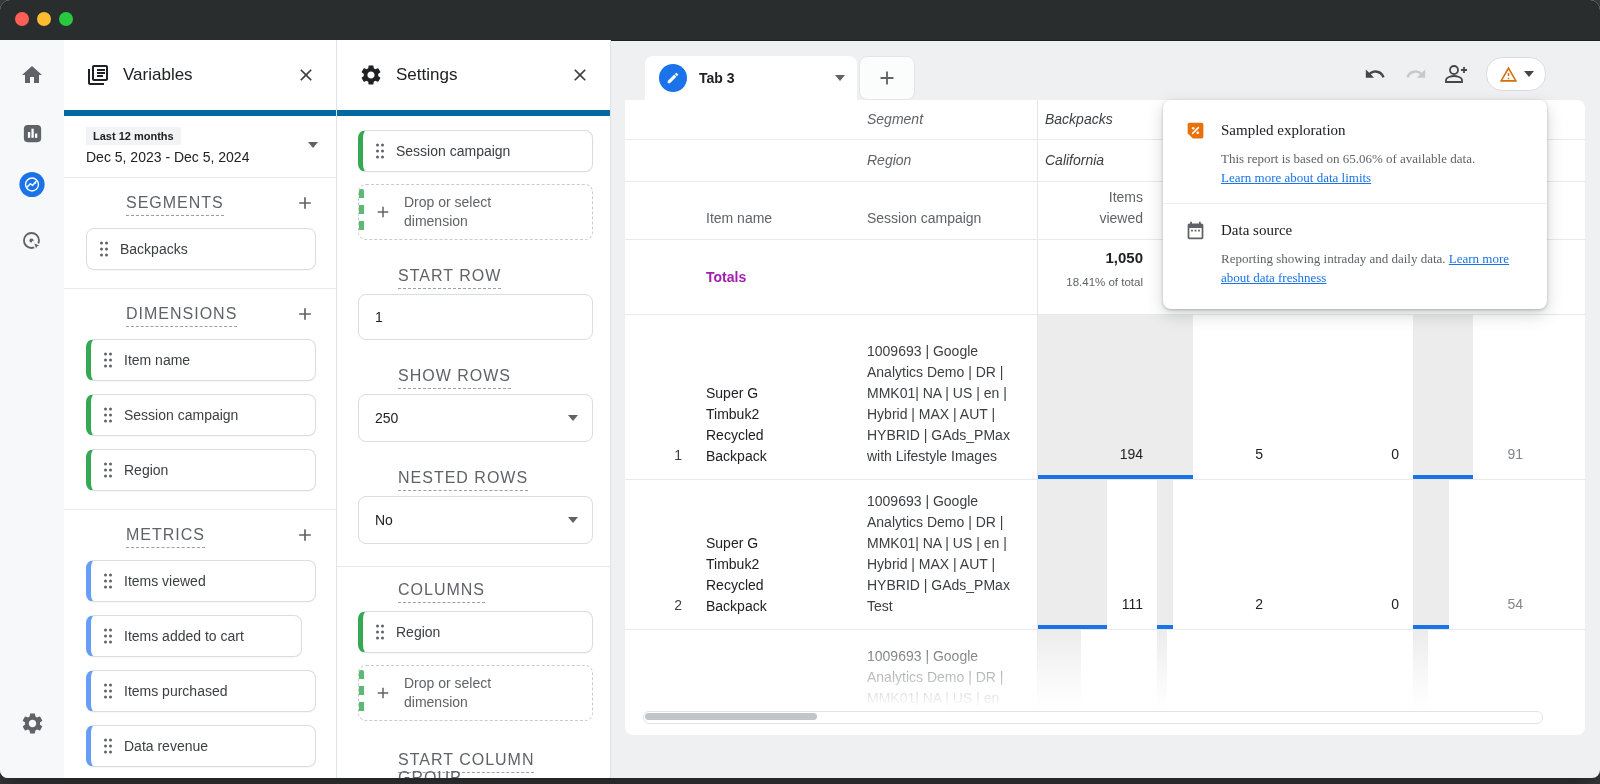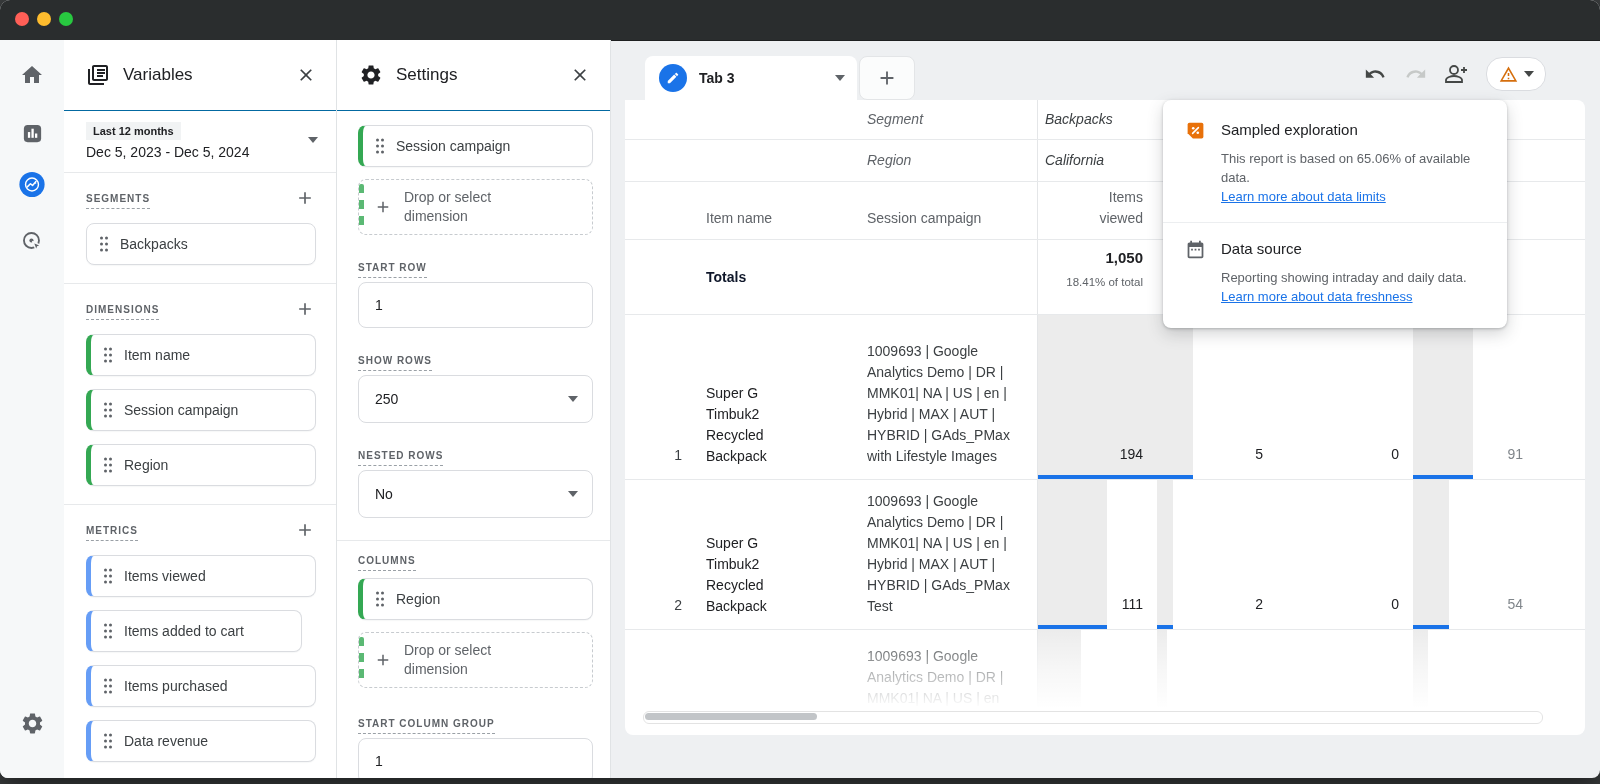--- a/index.html
+++ b/index.html
@@ -9,27 +9,27 @@
   .tl{position:absolute;top:12px;width:14px;height:14px;border-radius:50%;}
   .tl.red{left:15px;background:#ff5f57;}
   .tl.yellow{left:37px;background:#febc2e;}
   .tl.green{left:59px;background:#28c840;}
   .app{position:absolute;left:0;top:40px;right:0;bottom:0;}
   
   .rail{position:absolute;left:0;top:0;bottom:0;width:64px;background:#f6f8f9;border-right:1px solid #e8eaec;}
   .rail .ric{position:absolute;left:50%;transform:translateX(-50%);width:26px;height:26px;display:flex;align-items:center;justify-content:center;cursor:pointer;}
   
   .panel{position:absolute;top:0;bottom:0;background:#fff;border-right:1px solid #e0e3e5;overflow:hidden;}
-  .panel-head{height:70px;display:flex;align-items:center;padding:0 18px 0 22px;border-bottom:1px solid #0369a1;}
+  .panel-head{height:70px;display:flex;align-items:center;padding:0 18px 0 22px;border-bottom:6px solid #0369a1;}
   .panel-title{font-size:17px;color:#202124;margin-left:13px;flex:1;}
   .xbtn{width:24px;height:24px;display:flex;align-items:center;justify-content:center;cursor:pointer;}
   .sec{padding:14px 20px 18px 22px;border-bottom:1px solid #e7e9eb;}
   .sec.last{border-bottom:none;}
   .seclabel-row{display:flex;align-items:center;justify-content:space-between;margin-bottom:14px;}
-  .dlabel{font-size:10px;letter-spacing:1px;color:#5f6368;font-weight:bold;}
+  .dlabel{font-size:16px;letter-spacing:1px;color:#5f6368;font-weight:normal;margin-left:40px;}
   .dlabel span{border-bottom:1px dashed #9aa0a6;padding-bottom:4px;}
   .plus-sm{width:22px;height:22px;display:flex;align-items:center;justify-content:center;cursor:pointer;}
   .chip{position:relative;display:flex;align-items:center;gap:11px;min-height:40px;background:#fff;border:1px solid #dadce0;border-radius:8px;padding:0 10px 0 12px;font-size:14px;color:#3c4043;margin-bottom:13px;cursor:grab;box-shadow:0 1px 1px rgba(60,64,67,.04);}
   .chip:last-child{margin-bottom:0;}
   .chip.dim{border-left:5px solid #34a853;}
   .chip.met{border-left:5px solid #669df6;}
   .chip .lbl{line-height:19px;padding:6px 0;}
   
   .dateblock{padding:10px 16px 12px 22px;border-bottom:1px solid #e7e9eb;position:relative;cursor:pointer;}
   .datepreset{display:inline-block;background:#f1f3f4;border-radius:0;padding:3px 7px;font-size:11px;font-weight:bold;color:#202124;}
@@ -84,21 +84,21 @@
   .tot-sub{font-size:11.5px;color:#5f6368;margin-top:4px;}
   .r1{height:165px;}
   .r2{height:150px;}
   .r3{height:83px;border-bottom:none;}
   .r3 .c{align-items:flex-start;}
   .r3 .c-camp{padding-top:16px;}
   .fade{position:absolute;left:0;top:530px;height:85px;width:100%;background:linear-gradient(to bottom,rgba(255,255,255,0) 0%,rgba(255,255,255,.55) 45%,#ffffff 92%);pointer-events:none;z-index:3;}
   .hscroll{position:absolute;left:18px;right:42px;bottom:11px;height:11px;background:#fff;border:1px solid #e3e3e3;border-radius:6px;z-index:4;}
   .hthumb{position:absolute;left:1px;top:1px;width:172px;height:7px;background:#c2c5c8;border-radius:4px;cursor:pointer;}
   
-  .popup{position:absolute;left:538px;top:60px;width:344px;background:#fff;border-radius:8px;box-shadow:0 1px 3px rgba(60,64,67,.3),0 6px 16px rgba(60,64,67,.22);z-index:10;padding:20px 22px 22px 22px;box-sizing:border-box;}
+  .popup{position:absolute;left:538px;top:60px;width:384px;background:#fff;border-radius:8px;box-shadow:0 1px 3px rgba(60,64,67,.3),0 6px 16px rgba(60,64,67,.22);z-index:10;padding:20px 22px 22px 22px;box-sizing:border-box;font-family:Liberation Serif, serif;}
   .pblock{display:flex;gap:15px;}
   .pbody{flex:1;}
   .ptitle{font-size:15px;color:#202124;font-weight:500;line-height:20px;}
   .ptext{font-size:13px;color:#5f6368;line-height:19px;margin-top:9px;}
   .plink{color:#1a73e8;text-decoration:underline;cursor:pointer;}
   .pdiv{border-top:1px solid #eceef0;margin:16px -22px 16px -22px;}
   svg{display:block;}
 </style>
 </head>
 <body>
@@ -449,21 +449,21 @@
           <div class="c hlabel" style="width:145px;padding:0 0 10px 6px;">Item name</div>
           <div class="c hlabel" style="width:192px;padding:0 0 10px 22px;">Session campaign</div>
           <div class="c c-m bleft hlabel" style="padding-bottom:10px;">
               <span style="display:inline-block;width:58px;text-align:right;">Items viewed</span>
             </div>
           <div class="c c-fill"></div>
         </div>
 
         <div class="trow totrow">
           <div class="c c-num"></div>
-          <div class="c" style="width:145px;padding-left:6px;font-weight:bold;color:#0f172a;">Totals</div>
+          <div class="c" style="width:145px;padding-left:6px;font-weight:bold;color:#a21caf;">Totals</div>
           <div class="c" style="width:192px;"></div>
           <div class="c c-m bleft" style="justify-content:flex-end;">
             <span class="tot-stack">
               <span class="tot-main">1,050</span>
               <span class="tot-sub">18.41% of total</span>
             </span>
           </div>
           <div class="c c-fill"></div>
         </div>
 

